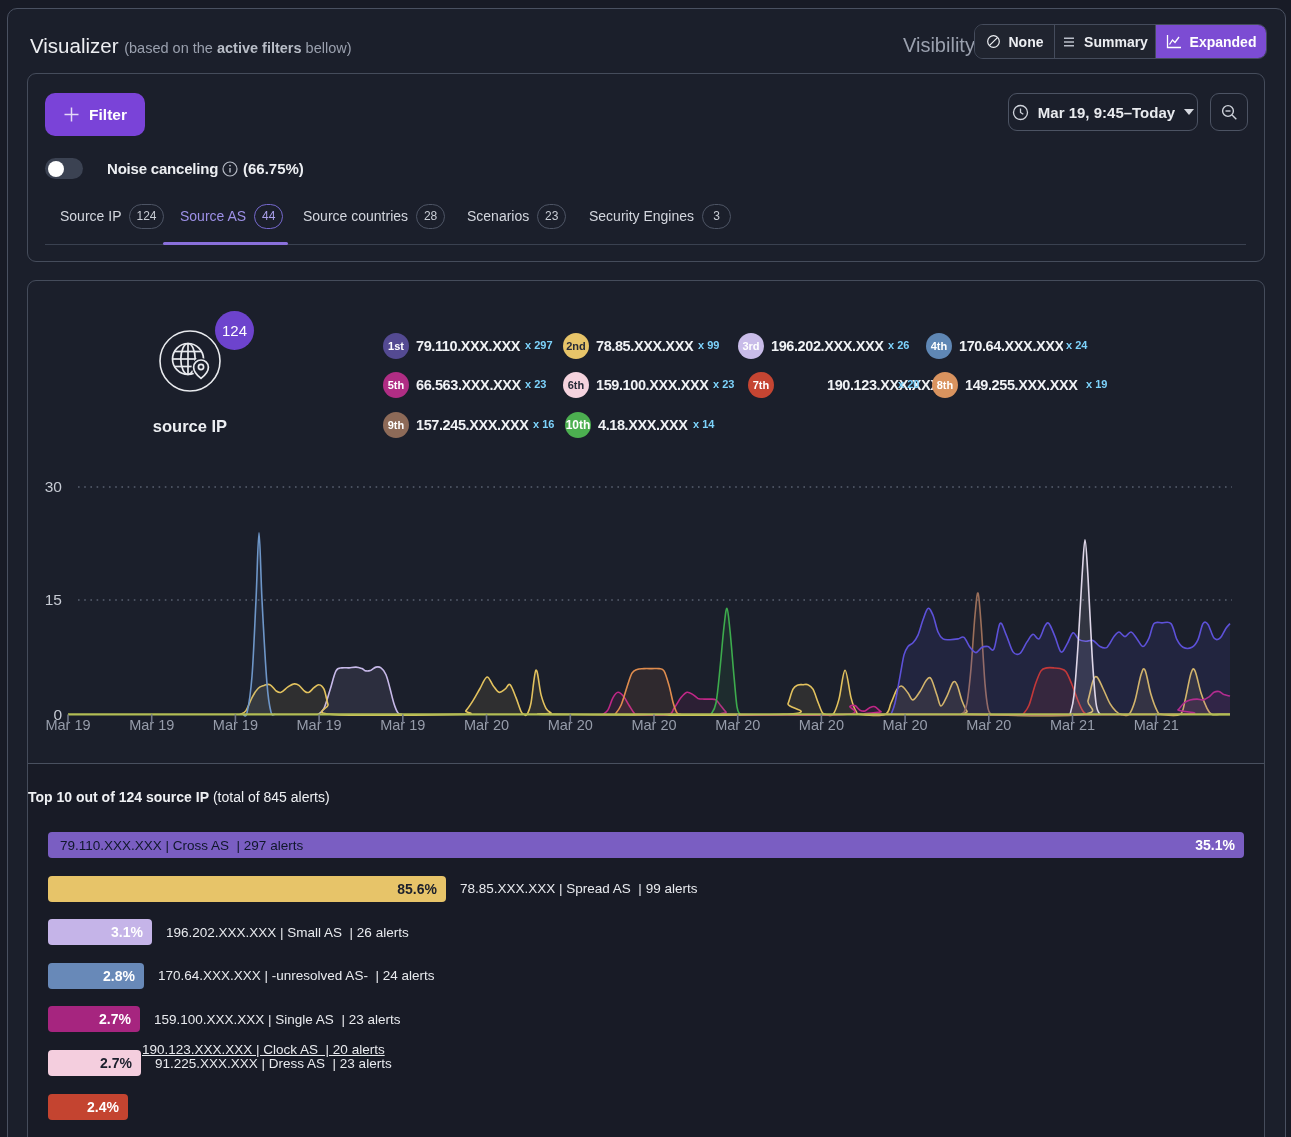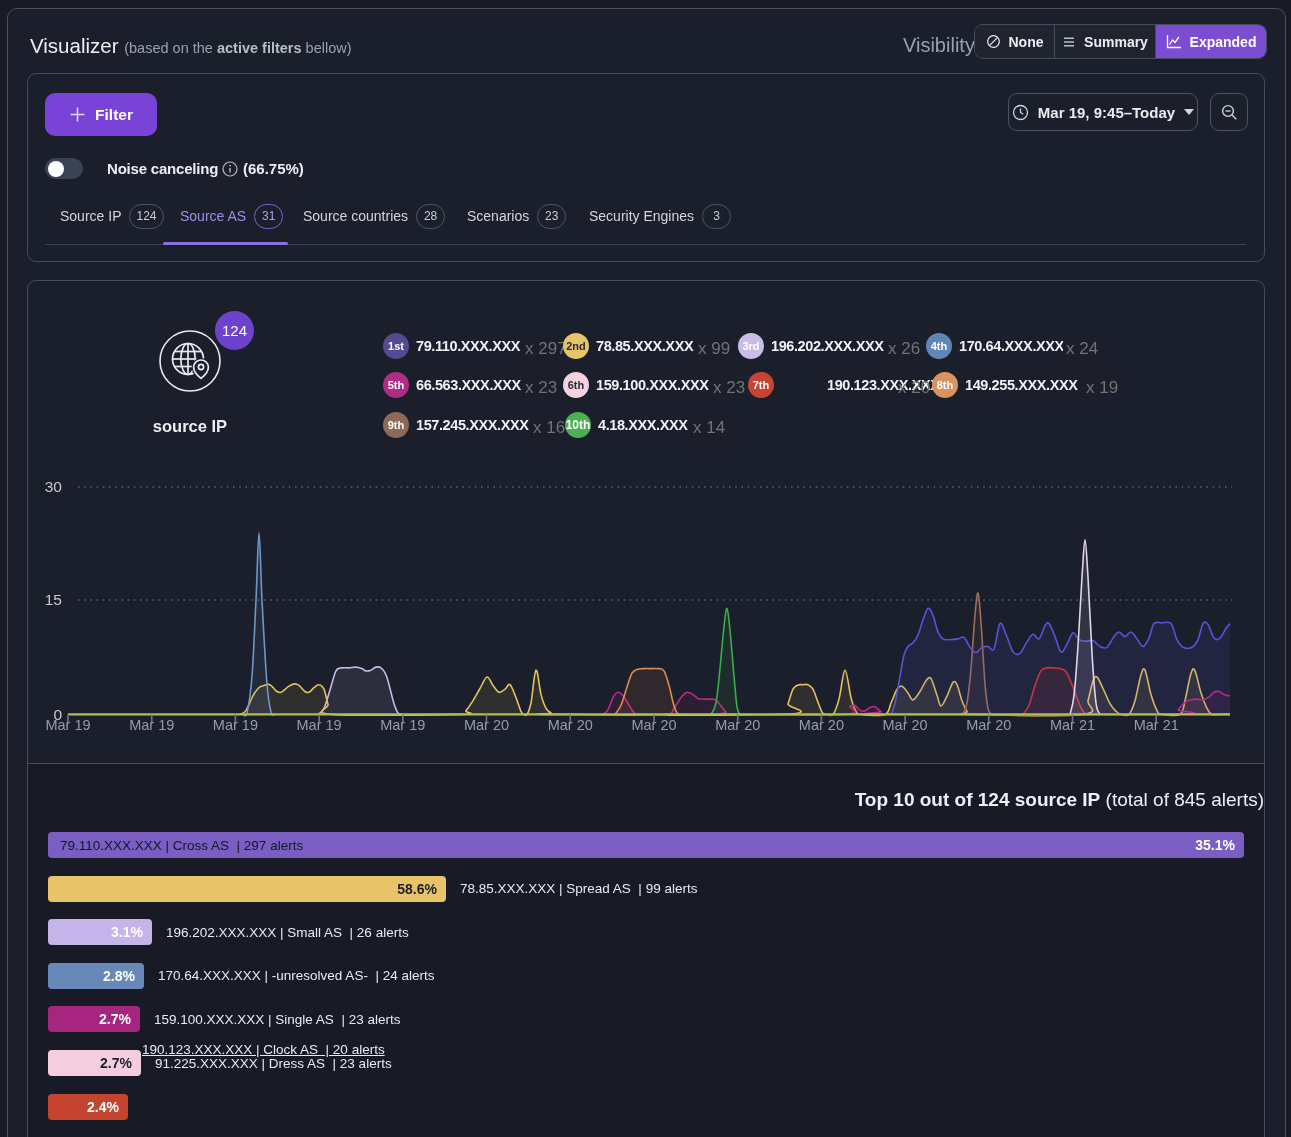--- a/index.html
+++ b/index.html
@@ -6,21 +6,21 @@
 html,body { width:1291px; height:1137px; overflow:hidden; }
 body { background:#181b26; font-family:"Liberation Sans", sans-serif; position:relative; }
 .abs { position:absolute; }
 .card { position:absolute; border:1px solid #454c5b; border-radius:9px; }
 .bold { font-weight:bold; }
 .gray { color:#9aa0ae; }
 .badgepill { display:inline-flex; align-items:center; justify-content:center; border:1px solid #4d5464; border-radius:999px; color:#c9cdd5; font-size:12px; height:25px; min-width:29px; padding:0 6px; }
 .tab { top:202px; height:28px; display:flex; align-items:center; gap:8px; color:#d3d6de; font-size:14px; }
 .rank { position:absolute; width:26px; height:26px; border-radius:50%; display:flex; align-items:center; justify-content:center; font-size:11px; font-weight:bold; color:#fff; }
 .legip { position:absolute; font-size:14.5px; font-weight:bold; color:#f0f2f5; white-space:nowrap; overflow:hidden; letter-spacing:-0.4px; }
-.legcount { position:absolute; font-size:17px; color:#737373; white-space:nowrap; }
+.legcount { position:absolute; font-size:11px; color:#7dd3fc; white-space:nowrap;font-weight:bold; }
 .bar { position:absolute; height:26px; border-radius:4px; display:flex; align-items:center; }
 .barpct { position:absolute; right:9px; top:0; height:26px; display:flex; align-items:center; font-size:14px; font-weight:bold; color:#fff; }
 .barlabel { position:absolute; font-size:13.5px; color:#e8eaee; white-space:nowrap; height:26px; display:flex; align-items:center; }
 </style>
 </head>
 <body>
 
 <div class="abs" style="left:7px; top:8px; width:1279px; height:1140px; background:#1b1f2b; border:1px solid #4a5161; border-radius:10px;"></div>
 
 <div class="abs" style="left:30px; top:34px; font-size:20.5px; color:#edeef2;">Visualizer <span style="font-size:14.5px; color:#9aa0ae;">(based on the <span class="bold" style="color:#b8bdc7;">active filters</span> bellow)</span></div>
@@ -41,21 +41,21 @@
       </svg>Summary</div>
   <div style="width:110px; display:flex; align-items:center; justify-content:center; gap:8px; color:#fff; font-size:14px; font-weight:bold; background:#7c4cd3;">
     <svg width="16" height="15" viewBox="0 0 16 15" fill="none" stroke="#fff" stroke-width="1.3">
         <path d="M1.5 1v12.5H15"></path>
         <path d="M3.5 10.5 6.5 6l2.5 2.5 4-5.5"></path>
       </svg>Expanded</div>
 </div>
 
 <div class="card" style="left:27px; top:73px; width:1238px; height:189px;"></div>
 
-<div class="abs" style="left:45px; top:93px; width:112px; height:43px; background:#7a43d8; border-radius:10px; display:flex; align-items:center; justify-content:center; gap:9px; color:#fff; font-size:15.5px; font-weight:bold;">
+<div class="abs" style="left:45px; top:93px; width:100px; height:43px; background:#7a43d8; border-radius:10px; display:flex; align-items:center; justify-content:center; gap:9px; color:#fff; font-size:15.5px; font-weight:bold;">
   <svg width="17" height="17" viewBox="0 0 17 17" stroke="#e4d9f7" stroke-width="1.5">
       <line x1="8.5" y1="1.5" x2="8.5" y2="15.5"></line>
       <line x1="1.5" y1="8.5" x2="15.5" y2="8.5"></line>
     </svg>Filter</div>
 
 <div class="abs" style="left:1008px; top:93px; width:190px; height:38px; border:1px solid #4c5363; border-radius:9px; display:flex; align-items:center; justify-content:center; gap:9px; color:#e9ebef; font-size:15px; font-weight:bold;">
   <svg width="17" height="17" viewBox="0 0 17 17" fill="none" stroke="#cfd3db" stroke-width="1.3">
       <circle cx="8.5" cy="8.5" r="7"></circle>
       <path d="M8.5 4.4V8.5l2.8 1.7"></path>
     </svg>
@@ -77,21 +77,21 @@
 </div>
 <div class="abs" style="left:107px; top:160px; font-size:15px; font-weight:bold; color:#eceef2; letter-spacing:-0.2px;">Noise canceling</div>
 <svg class="abs" style="left:222px; top:161px;" width="16" height="16" viewBox="0 0 16 16" fill="none">
     <circle cx="8" cy="8" r="7" stroke="#b4b9c4" stroke-width="1.2"></circle>
     <line x1="8" y1="7" x2="8" y2="11.6" stroke="#b4b9c4" stroke-width="1.4"></line>
     <circle cx="8" cy="4.6" r="0.9" fill="#b4b9c4"></circle>
   </svg>
 <div class="abs" style="left:243px; top:160px; font-size:15px; font-weight:bold; color:#eceef2;">(66.75%)</div>
 
 <div class="abs tab" style="left:60px;">Source IP<span class="badgepill">124</span></div>
-<div class="abs tab" style="left:180px; color:#9d90e6;">Source AS<span class="badgepill" style="border-color:#7568cc; color:#aaa0ea;">31</span></div>
+<div class="abs tab" style="left:180px; color:#9d90e6;">Source AS<span class="badgepill" style="border-color:#7568cc; color:#aaa0ea;">44</span></div>
 <div class="abs tab" style="left:303px;">Source countries<span class="badgepill">28</span></div>
 <div class="abs tab" style="left:467px;">Scenarios<span class="badgepill">23</span></div>
 <div class="abs tab" style="left:589px;">Security Engines<span class="badgepill">3</span></div>
 <div class="abs" style="left:45px; top:244px; width:1201px; height:1px; background:#3a4150;"></div>
 <div class="abs" style="left:163px; top:242px; width:125px; height:3px; background:#8a70dc; border-radius:2px;"></div>
 
 <div class="card" style="left:27px; top:280px; width:1238px; height:870px; border-radius:9px;"></div>
 
 <svg class="abs" style="left:158px; top:329px;" width="64" height="64" viewBox="0 0 64 64" fill="none">
   <circle cx="32" cy="32" r="30" stroke="#e8eaee" stroke-width="1.6"></circle>
@@ -199,27 +199,27 @@
 <text x="1156.2" y="719.5" font-size="14.5" fill="#969caa" text-anchor="middle" dominant-baseline="hanging">Mar 21</text>
 <text x="62" y="492.2" font-size="15.5" fill="#c6cad3" text-anchor="end">30</text>
 <text x="62" y="605.2" font-size="15.5" fill="#c6cad3" text-anchor="end">15</text>
 <text x="62" y="719.6" font-size="15.5" fill="#c6cad3" text-anchor="end">0</text>
 </svg>
 
 <div class="abs" style="left:28px; top:764px; width:1236px; height:374px; background:#181b26;"></div>
 
 <div class="abs" style="left:28px; top:763px; width:1236px; height:1px; background:#49505f;"></div>
 
-<div class="abs" style="left:28px; top:789px; width:1236px; text-align:right; font-size:19px; color:#eef0f3;"><span class="bold">Top 10 out of 124 source IP</span> (total of 845 alerts)</div>
+<div class="abs" style="left:28px; top:789px; width:1236px; text-align:left; font-size:14px; color:#eef0f3;"><span class="bold">Top 10 out of 124 source IP</span> (total of 845 alerts)</div>
 <div class="bar" style="left:48px; top:832px; width:1196px; background:#7a5ec2;">
 <span style="margin-left:12px; font-size:13.5px; color:#0f172a; white-space:nowrap;">79.110.XXX.XXX | Cross AS&nbsp; | 297 alerts</span>
 <span class="barpct">35.1%</span>
 </div>
 <div class="bar" style="left:48px; top:875.6px; width:398px; background:#e7c469;">
-<span class="barpct" style="color:#1b1f2c;">58.6%</span>
+<span class="barpct" style="color:#1b1f2c;">85.6%</span>
 </div>
 <div class="barlabel" style="left:460px; top:875.6px;">78.85.XXX.XXX | Spread AS&nbsp; | 99 alerts</div>
 <div class="bar" style="left:48px; top:919.2px; width:104px; background:#c5b4e8;">
 <span class="barpct" style="color:#fff;">3.1%</span>
 </div>
 <div class="barlabel" style="left:166px; top:919.2px;">196.202.XXX.XXX | Small AS&nbsp; | 26 alerts</div>
 <div class="bar" style="left:48px; top:962.8px; width:96px; background:#6889b8;">
 <span class="barpct" style="color:#fff;">2.8%</span>
 </div>
 <div class="barlabel" style="left:158px; top:962.8px;">170.64.XXX.XXX | -unresolved AS-&nbsp; | 24 alerts</div>

